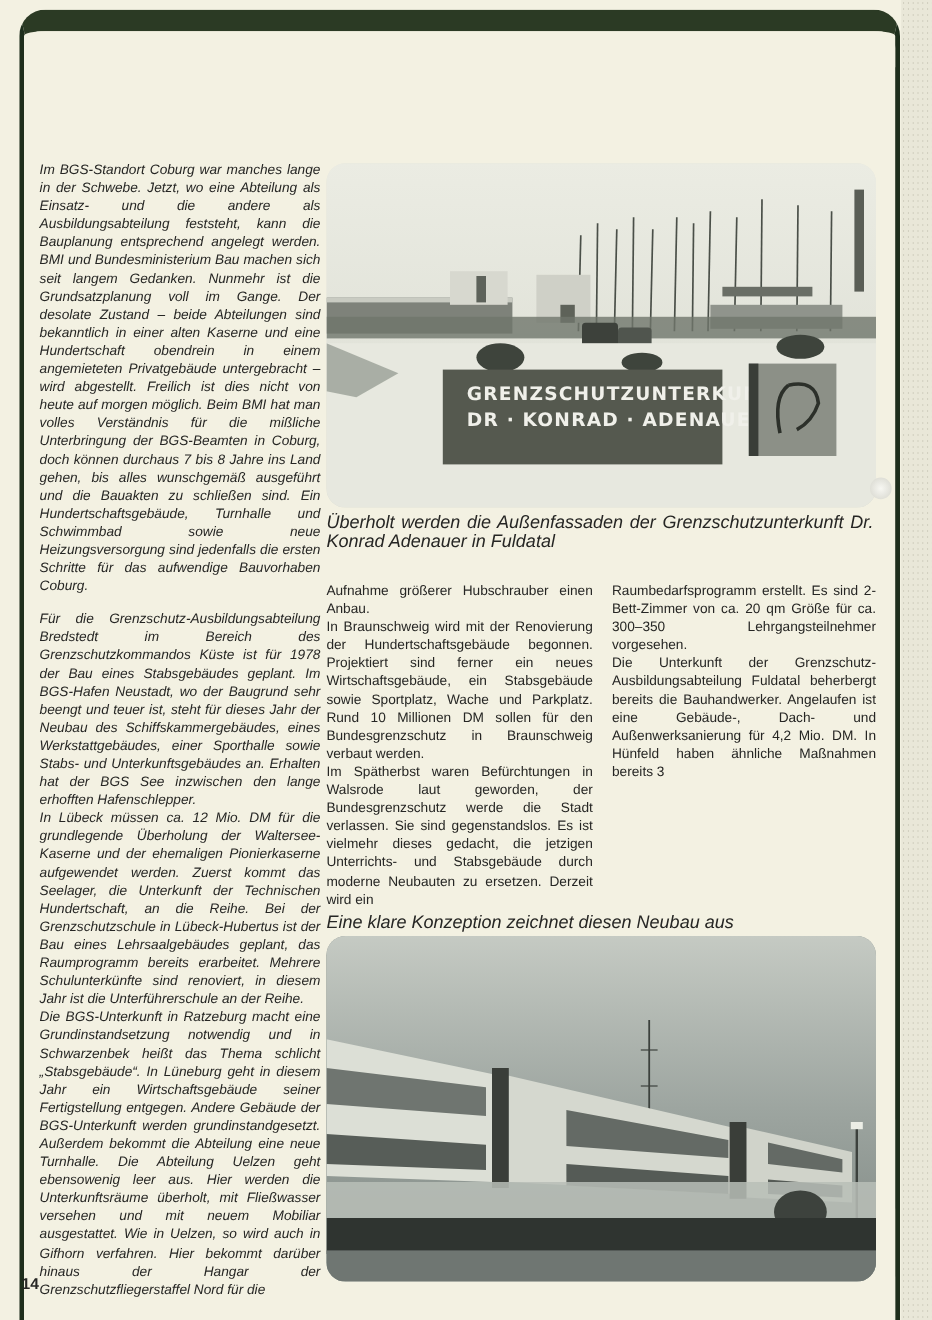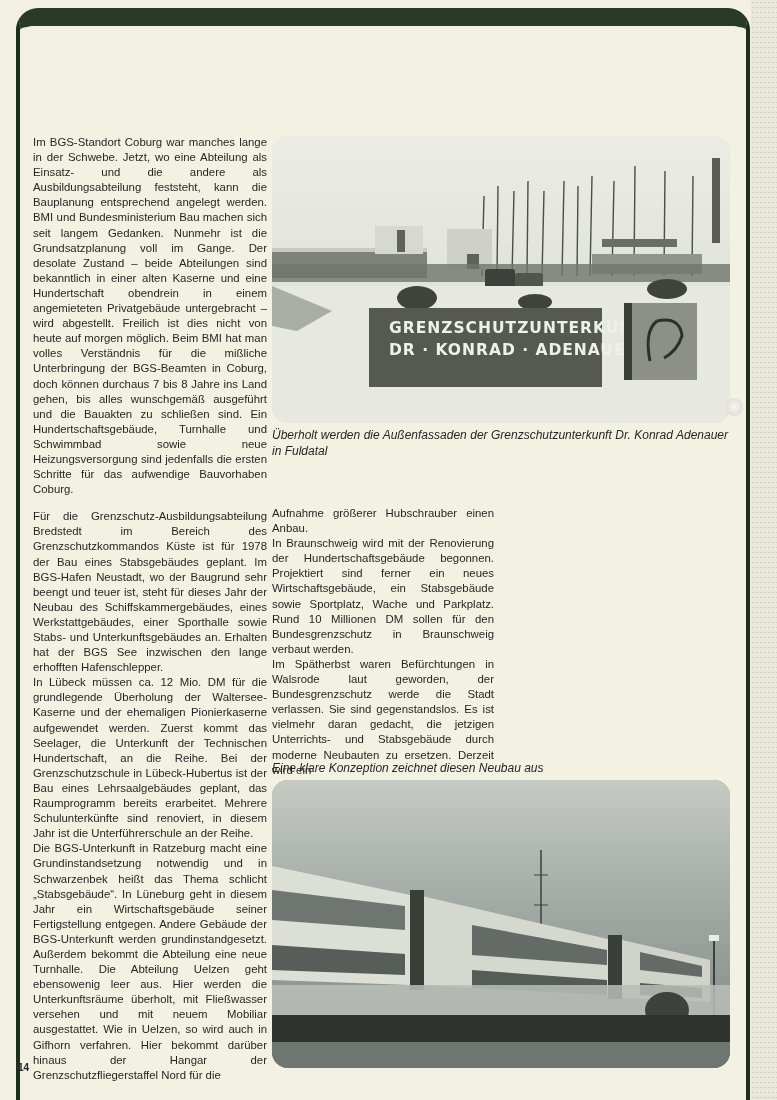--- a/index.html
+++ b/index.html
@@ -6,30 +6,30 @@
   body{width:777px;height:1100px;background:#f3f1e2;position:relative;overflow:hidden;font-family:"Liberation Sans",sans-serif;}
   .right-strip{position:absolute;right:0;top:0;width:26px;height:1100px;background:#e9e7d8;
     background-image:radial-gradient(#cfcdbd 0.6px, transparent 0.8px);background-size:4px 5px;}
   .frame{position:absolute;left:16px;top:8px;width:734px;height:1100px;
     border-left:4px solid #1e2e1c;border-right:4px solid #1e2e1c;border-top:18px solid #2b3a24;
     border-radius:22px 22px 0 0;box-sizing:border-box;}
   .inner-top{position:absolute;left:20px;top:26px;width:726px;height:30px;background:#f3f1e2;border-radius:14px 14px 0 0;}
   .col{position:absolute;font-size:11.4px;line-height:15.1px;color:#262624;text-align:justify;hyphens:manual;}
   .col p{margin:0;}
   .col p + p{margin-top:12px;}
-  #col1{left:33px;top:135px;width:234px;}
-  #col2{left:272px;top:486px;width:222px;margin-top:20px;}
+  #col1{left:33px;top:135px;width:234px;font-style:italic;}
+  #col2{left:272px;top:486px;width:222px;}
   #col3{left:510px;top:486px;width:220px;}
-  .caption{position:absolute;font-style:italic;font-size:12px;line-height:15.5px;color:#262624;text-align:justify;}
+  .caption{position:absolute;font-style:italic;font-size:15px;line-height:15.5px;color:#262624;text-align:justify;}
   #cap1{left:272px;top:428px;width:456px;}
   #cap2{left:272px;top:761px;width:456px;text-align:left;}
   .photo{position:absolute;border-radius:16px;overflow:hidden;}
   #photo1{left:272px;top:136px;width:458px;height:287px;background:#e6e7dc;}
   #photo2{left:272px;top:780px;width:458px;height:288px;background:#8b9490;}
-  .pageno{position:absolute;left:18px;top:1062px;font-size:10px;font-weight:bold;color:#262624;}
+  .pageno{position:absolute;left:18px;top:1062px;font-size:13px;font-weight:bold;color:#262624;}
   .stamp{position:absolute;border-radius:50%;background:radial-gradient(#f7f7f2,#d5d5cc);}
 </style>
 </head>
 <body>
 
 <div class="right-strip"></div>
 <div class="frame"></div>
 <div class="inner-top"></div>
 
 <div class="col" id="col1">
@@ -95,24 +95,26 @@
     <path d="M385 185 Q372 195 378 225 M385 185 Q408 180 410 200 Q405 215 392 222" stroke="#2c302a" stroke-width="3" fill="none"></path>
   </svg>
 </div>
 <div class="stamp" style="left:725px;top:398px;width:18px;height:18px;"></div>
 
 <div class="caption" id="cap1">Überholt werden die Außenfassaden der Grenzschutzunterkunft Dr. Konrad Adenauer in Fuldatal</div>
 
 <div class="col" id="col2">
   <p>Aufnahme größerer Hubschrauber einen Anbau.</p>
   <p style="margin-top:0">In Braunschweig wird mit der Renovierung der Hundertschaftsgebäude begonnen. Projektiert sind ferner ein neues Wirtschaftsgebäude, ein Stabsgebäude sowie Sportplatz, Wache und Parkplatz. Rund 10 Millionen DM sollen für den Bundesgrenzschutz in Braunschweig verbaut werden.</p>
-  <p style="margin-top:0">Im Spätherbst waren Befürchtungen in Walsrode laut geworden, der Bundesgrenzschutz werde die Stadt verlassen. Sie sind gegenstandslos. Es ist vielmehr daran gedacht, die jetzigen Unterrichts- und Stabsgebäude durch moderne Neubauten zu ersetzen. Derzeit wird ein</p>
+  <p style="margin-top:0">Im Spätherbst waren Befürchtungen in Walsrode laut geworden, der Bundesgrenzschutz werde die Stadt verlassen. Sie sind gegenstandslos. Es ist vielmehr dieses gedacht, die jetzigen Unterrichts- und Stabsgebäude durch moderne Neubauten zu ersetzen. Derzeit wird ein</p>
 </div>
 
 <div class="col" id="col3">
+  <p>Raumbedarfsprogramm erstellt. Es sind 2-Bett-Zimmer von ca. 20 qm Größe für ca. 300–350 Lehrgangsteilnehmer vorgesehen.</p>
+  <p style="margin-top:0">Die Unterkunft der Grenzschutz-Ausbildungsabteilung Fuldatal beherbergt bereits die Bauhandwerker. Angelaufen ist eine Gebäude-, Dach- und Außenwerksanierung für 4,2 Mio. DM. In Hünfeld haben ähnliche Maßnahmen bereits 3</p>
 </div>
 
 <div class="caption" id="cap2">Eine klare Konzeption zeichnet diesen Neubau aus</div>
 
 <div class="photo" id="photo2">
   <svg width="458" height="288" viewBox="0 0 458 288">
     <defs>
       <linearGradient id="sky2" x1="0" y1="0" x2="0" y2="1">
         <stop offset="0" stop-color="#c5cac3"></stop>
         <stop offset="0.5" stop-color="#9da5a0"></stop>

